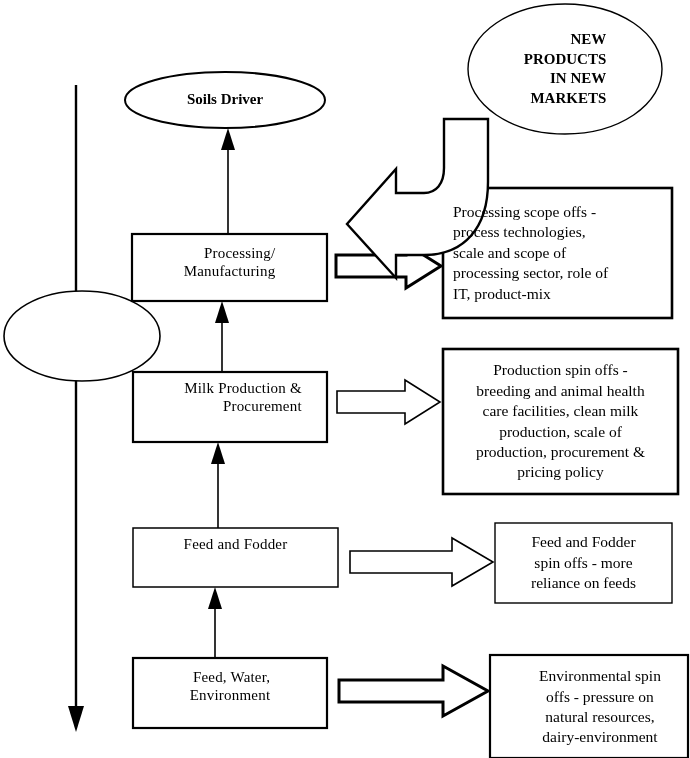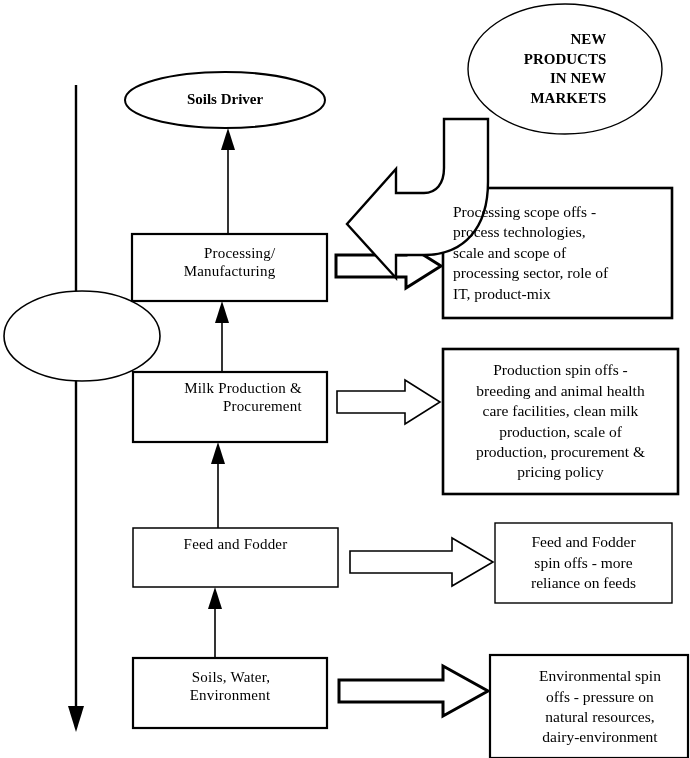--- a/index.html
+++ b/index.html
@@ -148,21 +148,21 @@
 MARKETS</div>
 
   <div class="lbl node-label" style="left:132px; top:240px; width:195px; height:46px;">Processing/
 Manufacturing</div>
 
   <div class="lbl node-label" style="left:133px; top:375px; width:194px; height:46px;padding-left:13px;">Milk Production &amp;
 Procurement</div>
 
   <div class="lbl node-label" style="left:133px; top:530px; width:205px; height:30px;">Feed and Fodder</div>
 
-  <div class="lbl node-label" style="left:133px; top:664px; width:194px; height:46px;">Soils, Water,
+  <div class="lbl node-label" style="left:133px; top:664px; width:194px; height:46px;">Feed, Water,
 Environment</div>
 
   <div class="lbl spin-label left" style="left:453px; top:196px; width:214px; height:114px;">Processing scope offs -
 process technologies,
 scale and scope of
 processing sector, role of
 IT, product-mix</div>
 
   <div class="lbl spin-label center" style="left:447px; top:355px; width:227px; height:133px;">Production spin offs -
 breeding and animal health

